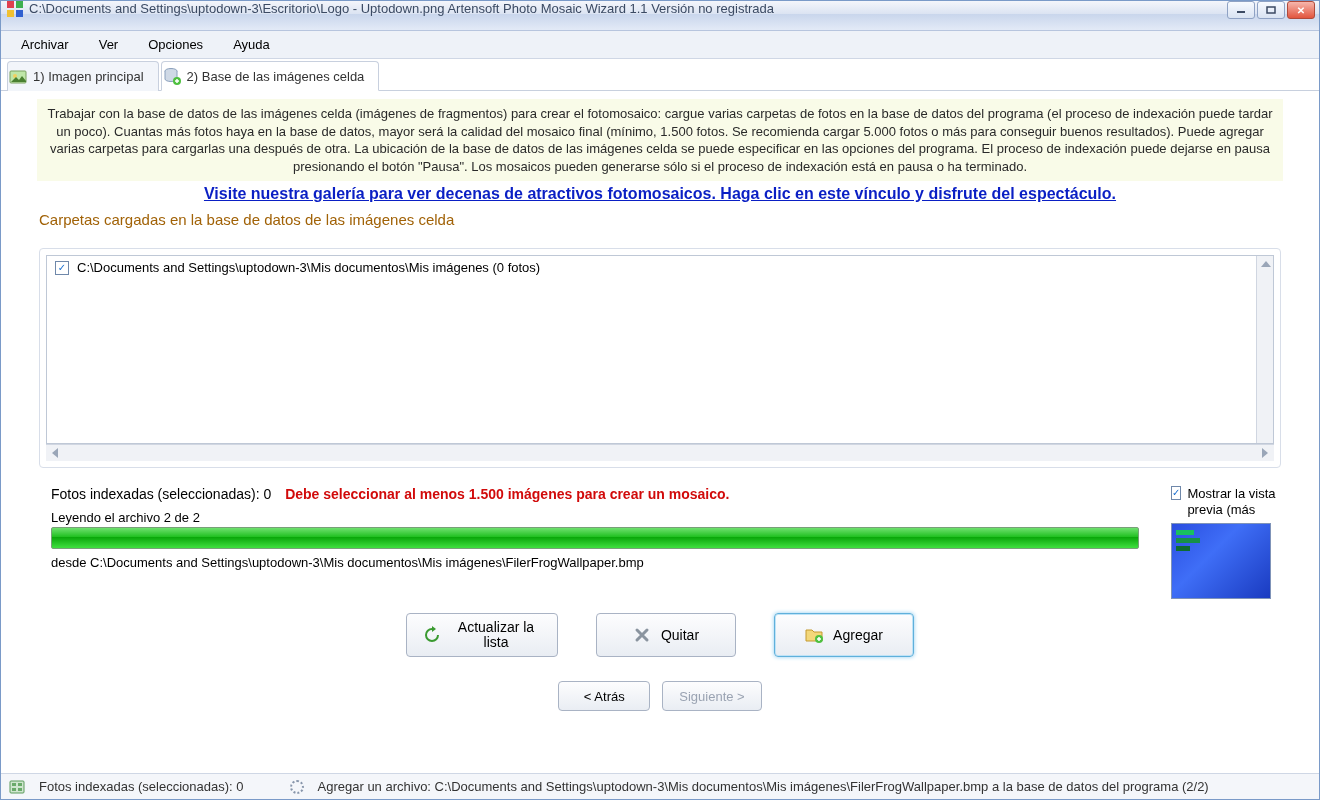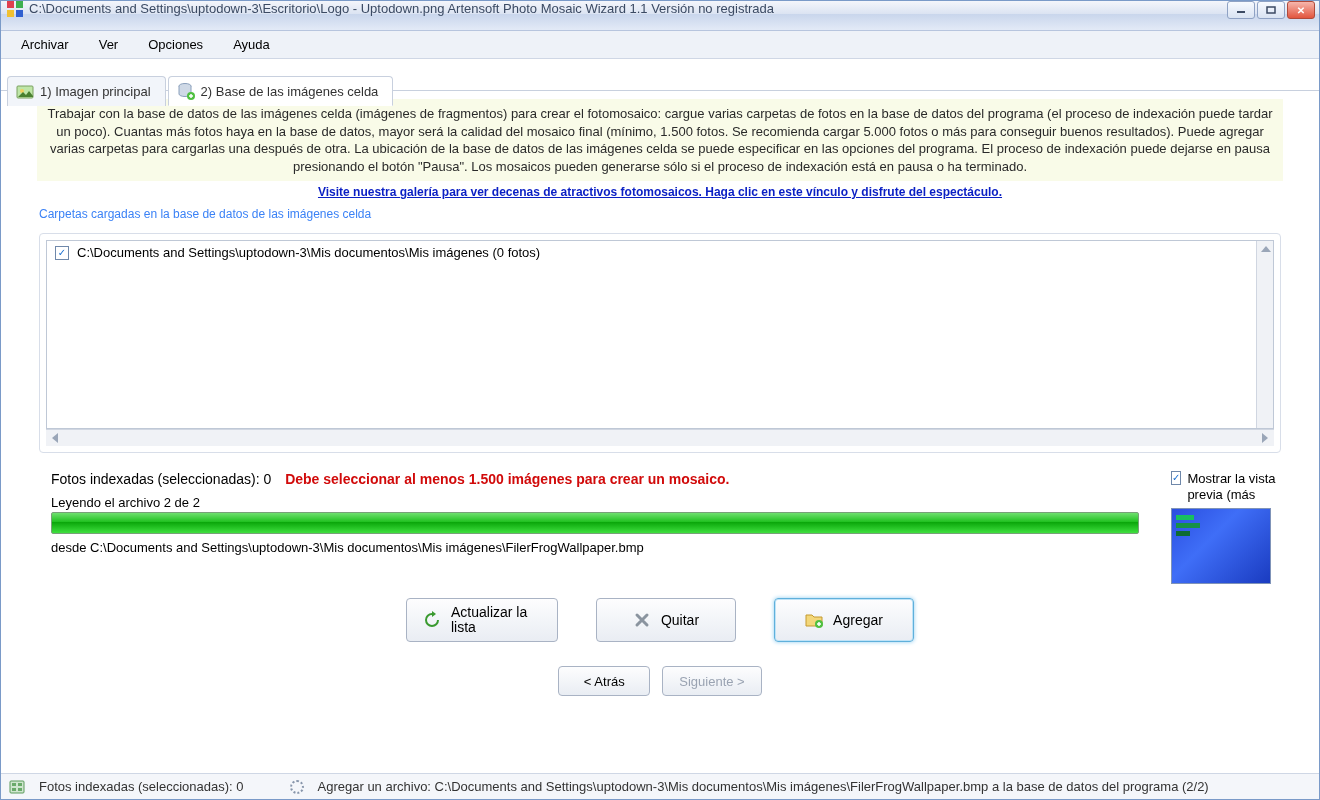--- a/index.html
+++ b/index.html
@@ -53,30 +53,30 @@
   .tabs {
     height: 32px;
     background: #fff;
     display: flex; align-items: flex-end;
     padding: 0 6px;
     border-bottom: 1px solid #c8d0de;
     gap: 0;
   }
   .tab {
     height: 30px;
-    padding: 0 14px 0 8px;
+    padding: 0 14px 0 1px;
     display: flex; align-items: center; gap: 6px;
     border: 1px solid #c8d0de;
     border-bottom: none;
     border-radius: 4px 4px 0 0;
     background: #f2f5fa;
     color: #333;
     margin-right: 2px;
     position: relative;
-    top: 16px;
+    top: 1px;
   }
   .tab.active {
     background: #fff;
     border-bottom: 1px solid #fff;
   }
   .tabicon { width: 18px; height: 18px; display:inline-block; }
   
   .content {
     flex: 1;
     background: #fff;
@@ -90,27 +90,27 @@
     text-align: center;
     padding: 6px 10px;
     line-height: 1.35;
     margin: 0 18px;
   }
   .gallery-link {
     text-align: center;
     color: #0a1fc4;
     text-decoration: underline;
     font-weight: bold;
-    font-size: 12px;
+    font-size: 16px;
     margin: 4px 0 6px 0;
   }
   .fieldset-label {
-    color: #3b82f6;
-    font-size: 12px;
-    margin: 2px 0 12px 20px;
+    color: #a16207;
+    font-size: 15px;
+    margin: 2px 0 20px 20px;
   }
   .listframe {
     margin: 0 20px;
     border: 1px solid #d8dee9;
     border-radius: 4px;
     padding: 6px;
     height: 220px;
     display: flex; flex-direction: column;
   }
   .listbox {
@@ -336,21 +336,21 @@
     </div>
 
     <div class="btnrow">
       <div class="btn">
         <span class="bicon">
           <svg viewBox="0 0 18 18">
               <path d="M9 3 A6 6 0 1 0 15 9" fill="none" stroke="#3a9a30" stroke-width="2"></path>
               <path d="M9 0 L9 6 L13 3 Z" fill="#3a9a30"></path>
             </svg>
         </span>
-        <span style="max-width:90px; line-height:1.1;">Actualizar la lista</span>
+        <span style="max-width:90px; text-align:center; line-height:1.1;">Actualizar la lista</span>
       </div>
       <div class="btn">
         <span class="bicon">
           <svg viewBox="0 0 18 18">
               <path d="M4 4 L14 14 M14 4 L4 14" stroke="#8a949f" stroke-width="3" stroke-linecap="round"></path>
             </svg>
         </span>
         <span>Quitar</span>
       </div>
       <div class="btn primary">

